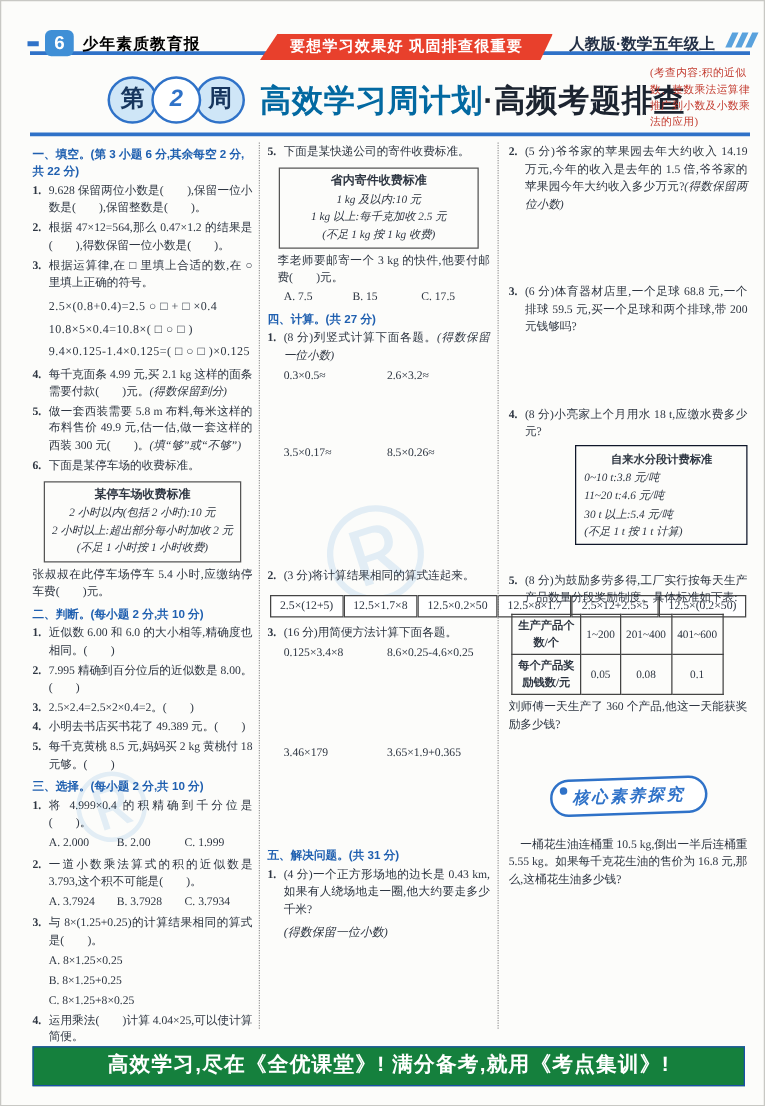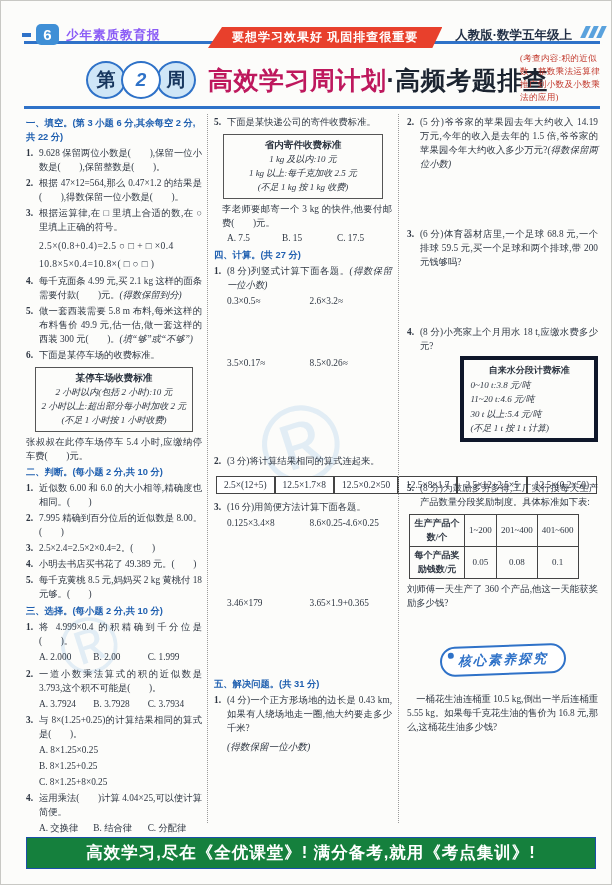--- a/index.html
+++ b/index.html
@@ -5,39 +5,39 @@
   html,body{margin:0;padding:0;background:#d9d9d6;}
   .page{position:relative;width:612px;height:885px;margin:0 auto;background:#fcfcfa;
         overflow:hidden;font-family:"Liberation Serif",serif;color:#2e3642;
         box-shadow:inset 0 0 0 1px #c8c8c4;}
   
   .header-rule{position:absolute;top:41px;left:24px;right:12px;height:2.5px;background:#2f72c8;}
   .dash{position:absolute;top:33px;left:22px;width:9px;height:3.5px;background:#2f72c8;}
   .pagenum{position:absolute;top:24px;left:36px;width:23px;height:21px;background:#3f8fd6;
            color:#fff;font-family:"Liberation Sans",sans-serif;font-weight:bold;font-size:15px;
            text-align:center;line-height:21px;border-radius:5px;}
-  .masthead{position:absolute;top:27px;left:66px;color:#8b5cf6;font-family:"Liberation Sans",sans-serif;
+  .masthead{position:absolute;top:27px;left:66px;color:#000000;font-family:"Liberation Sans",sans-serif;
             font-weight:bold;font-size:12.5px;letter-spacing:1px;}
   .ribbon{position:absolute;top:27px;left:208px;height:21px;line-height:21px;padding:0 24px;
           background:#e8402c;color:#fff;font-family:"Liberation Sans",sans-serif;font-weight:bold;
           font-size:12px;letter-spacing:1px;
           clip-path:polygon(14px 0,100% 0,calc(100% - 10px) 100%,0 100%);}
   .edition{position:absolute;top:27px;right:40px;color:#233046;font-family:"Liberation Sans",sans-serif;
            font-weight:bold;font-size:12.5px;}
   .corner-marks{position:absolute;top:26px;right:8px;display:flex;gap:3px;}
   .corner-marks i{display:block;width:5px;height:12px;background:#5aa2dd;transform:skewX(-25deg);}
   
   .titleblock{position:absolute;top:56px;left:86px;height:48px;display:flex;align-items:center;}
   .pill{display:inline-block;width:36px;height:34px;line-height:33px;text-align:center;
         border:2px solid #2f72c8;border-radius:50%;background:#cfe6f7;color:#17365e;
         font-family:"Liberation Sans",sans-serif;font-weight:bold;font-size:19px;}
   .pill.num{background:#fff;color:#2f72c8;font-style:italic;margin:0 -5px;z-index:1;position:relative;}
   .main-title{margin-left:12px;font-family:"Liberation Sans",sans-serif;font-weight:bold;
               font-size:25px;letter-spacing:0.5px;white-space:nowrap;}
-  .main-title .b{color:#be185d;} .main-title .d{color:#1c2430;}
+  .main-title .b{color:#0369a1;} .main-title .d{color:#1c2430;}
   .scope-note{position:absolute;top:52px;right:4px;width:88px;font-size:8.6px;line-height:1.5;
               color:#c23a2e;letter-spacing:0.3px;}
   .title-rule{position:absolute;top:106px;left:24px;right:12px;height:3px;background:#2f72c8;}
   
   .cols{position:absolute;top:114px;left:26px;right:14px;bottom:62px;display:flex;
         font-size:9.3px;line-height:1.5;text-align:justify;}
   .c1{width:176px;padding-right:5px;}
   .c2{width:178px;border-left:1px dotted #9a9a9a;padding:0 6px;}
   .c3{flex:1;border-left:1px dotted #9a9a9a;padding-left:8px;}
   .sec-title{color:#2060b0;font-family:"Liberation Sans",sans-serif;font-weight:bold;
@@ -55,21 +55,21 @@
   .opts span{flex:1;}
   .opts-stack{padding-left:13px;text-align:left;}
   .opts-stack div{margin:2px 0;}
   .crow{display:flex;padding-left:13px;margin:2px 0;text-align:left;}
   .crow span{flex:1;}
   .match{display:flex;justify-content:space-between;padding:0 2px;}
   .mcol{display:flex;flex-direction:row;}
   .mbox{border:1px solid #444;padding:1px 7px;margin:5px 0;text-align:center;font-size:9.4px;
         background:#fff;}.gap18{height:18px;}.gap26{height:26px;}.gap44{height:44px;}
   .gap52{height:52px;}.gap62{height:62px;}.gap80{height:80px;}
-  .wbox{border:4px solid #0f172a;margin:3px 0 20px auto;padding:3px 6px;width:72%;box-sizing:border-box;
+  .wbox{border:1px solid #0f172a;margin:3px 0 3px auto;padding:3px 6px;width:72%;box-sizing:border-box;
         text-align:left;}
   .wbox .bt{font-weight:bold;text-align:center;font-style:normal;}
   .wbox div{font-style:italic;font-size:9px;line-height:1.6;}
   table.prize{border-collapse:collapse;margin:4px 0 4px 2px;font-size:9px;}
   table.prize td{border:1px solid #444;padding:2px 4px;text-align:center;vertical-align:middle;}
   table.prize td.h{font-weight:bold;width:46px;}
   .stamp-wrap{text-align:center;margin:6px 0;}
   .stamp{display:inline-block;border:2px solid #2f72c8;border-radius:16px;padding:3px 16px;
          color:#2f72c8;font-weight:bold;font-style:italic;font-size:13px;letter-spacing:2px;
          transform:rotate(-2deg);background:#fff;position:relative;}
@@ -115,20 +115,21 @@
 
   <div class="cols">
 
     <div class="c1">
       <div class="sec-title">一、填空。(第 3 小题 6 分,其余每空 2 分,共 22 分)</div>
       <div class="q"><span class="n">1.</span><span>9.628 保留两位小数是(　　),保留一位小数是(　　),保留整数是(　　)。</span></div>
       <div class="q"><span class="n">2.</span><span>根据 47×12=564,那么 0.47×1.2 的结果是(　　),得数保留一位小数是(　　)。</span></div>
       <div class="q"><span class="n">3.</span><span>根据运算律,在 □ 里填上合适的数,在 ○ 里填上正确的符号。</span></div>
       <div class="expr">2.5×(0.8+0.4)=2.5 ○ □ + □ ×0.4</div>
       <div class="expr">10.8×5×0.4=10.8×( □ ○ □ )</div>
+      <div class="expr">9.4×0.125-1.4×0.125=( □ ○ □ )×0.125</div>
       <div class="q"><span class="n">4.</span><span>每千克面条 4.99 元,买 2.1 kg 这样的面条需要付款(　　)元。</span><span class="note">(得数保留到分)</span></div>
       <div class="q"><span class="n">5.</span><span>做一套西装需要 5.8 m 布料,每米这样的布料售价 49.9 元,估一估,做一套这样的西装 300 元(　　)。</span><span class="note">(填“够”或“不够”)</span></div>
       <div class="q"><span class="n">6.</span><span>下面是某停车场的收费标准。</span></div>
       <div class="nbox">
         <div class="bt">某停车场收费标准</div>
         <div>2 小时以内(包括 2 小时):10 元</div>
         <div>2 小时以上:超出部分每小时加收 2 元</div>
         <div>(不足 1 小时按 1 小时收费)</div>
       </div>
       <div class="q" style="padding-left:0;">张叔叔在此停车场停车 5.4 小时,应缴纳停车费(　　)元。</div>

